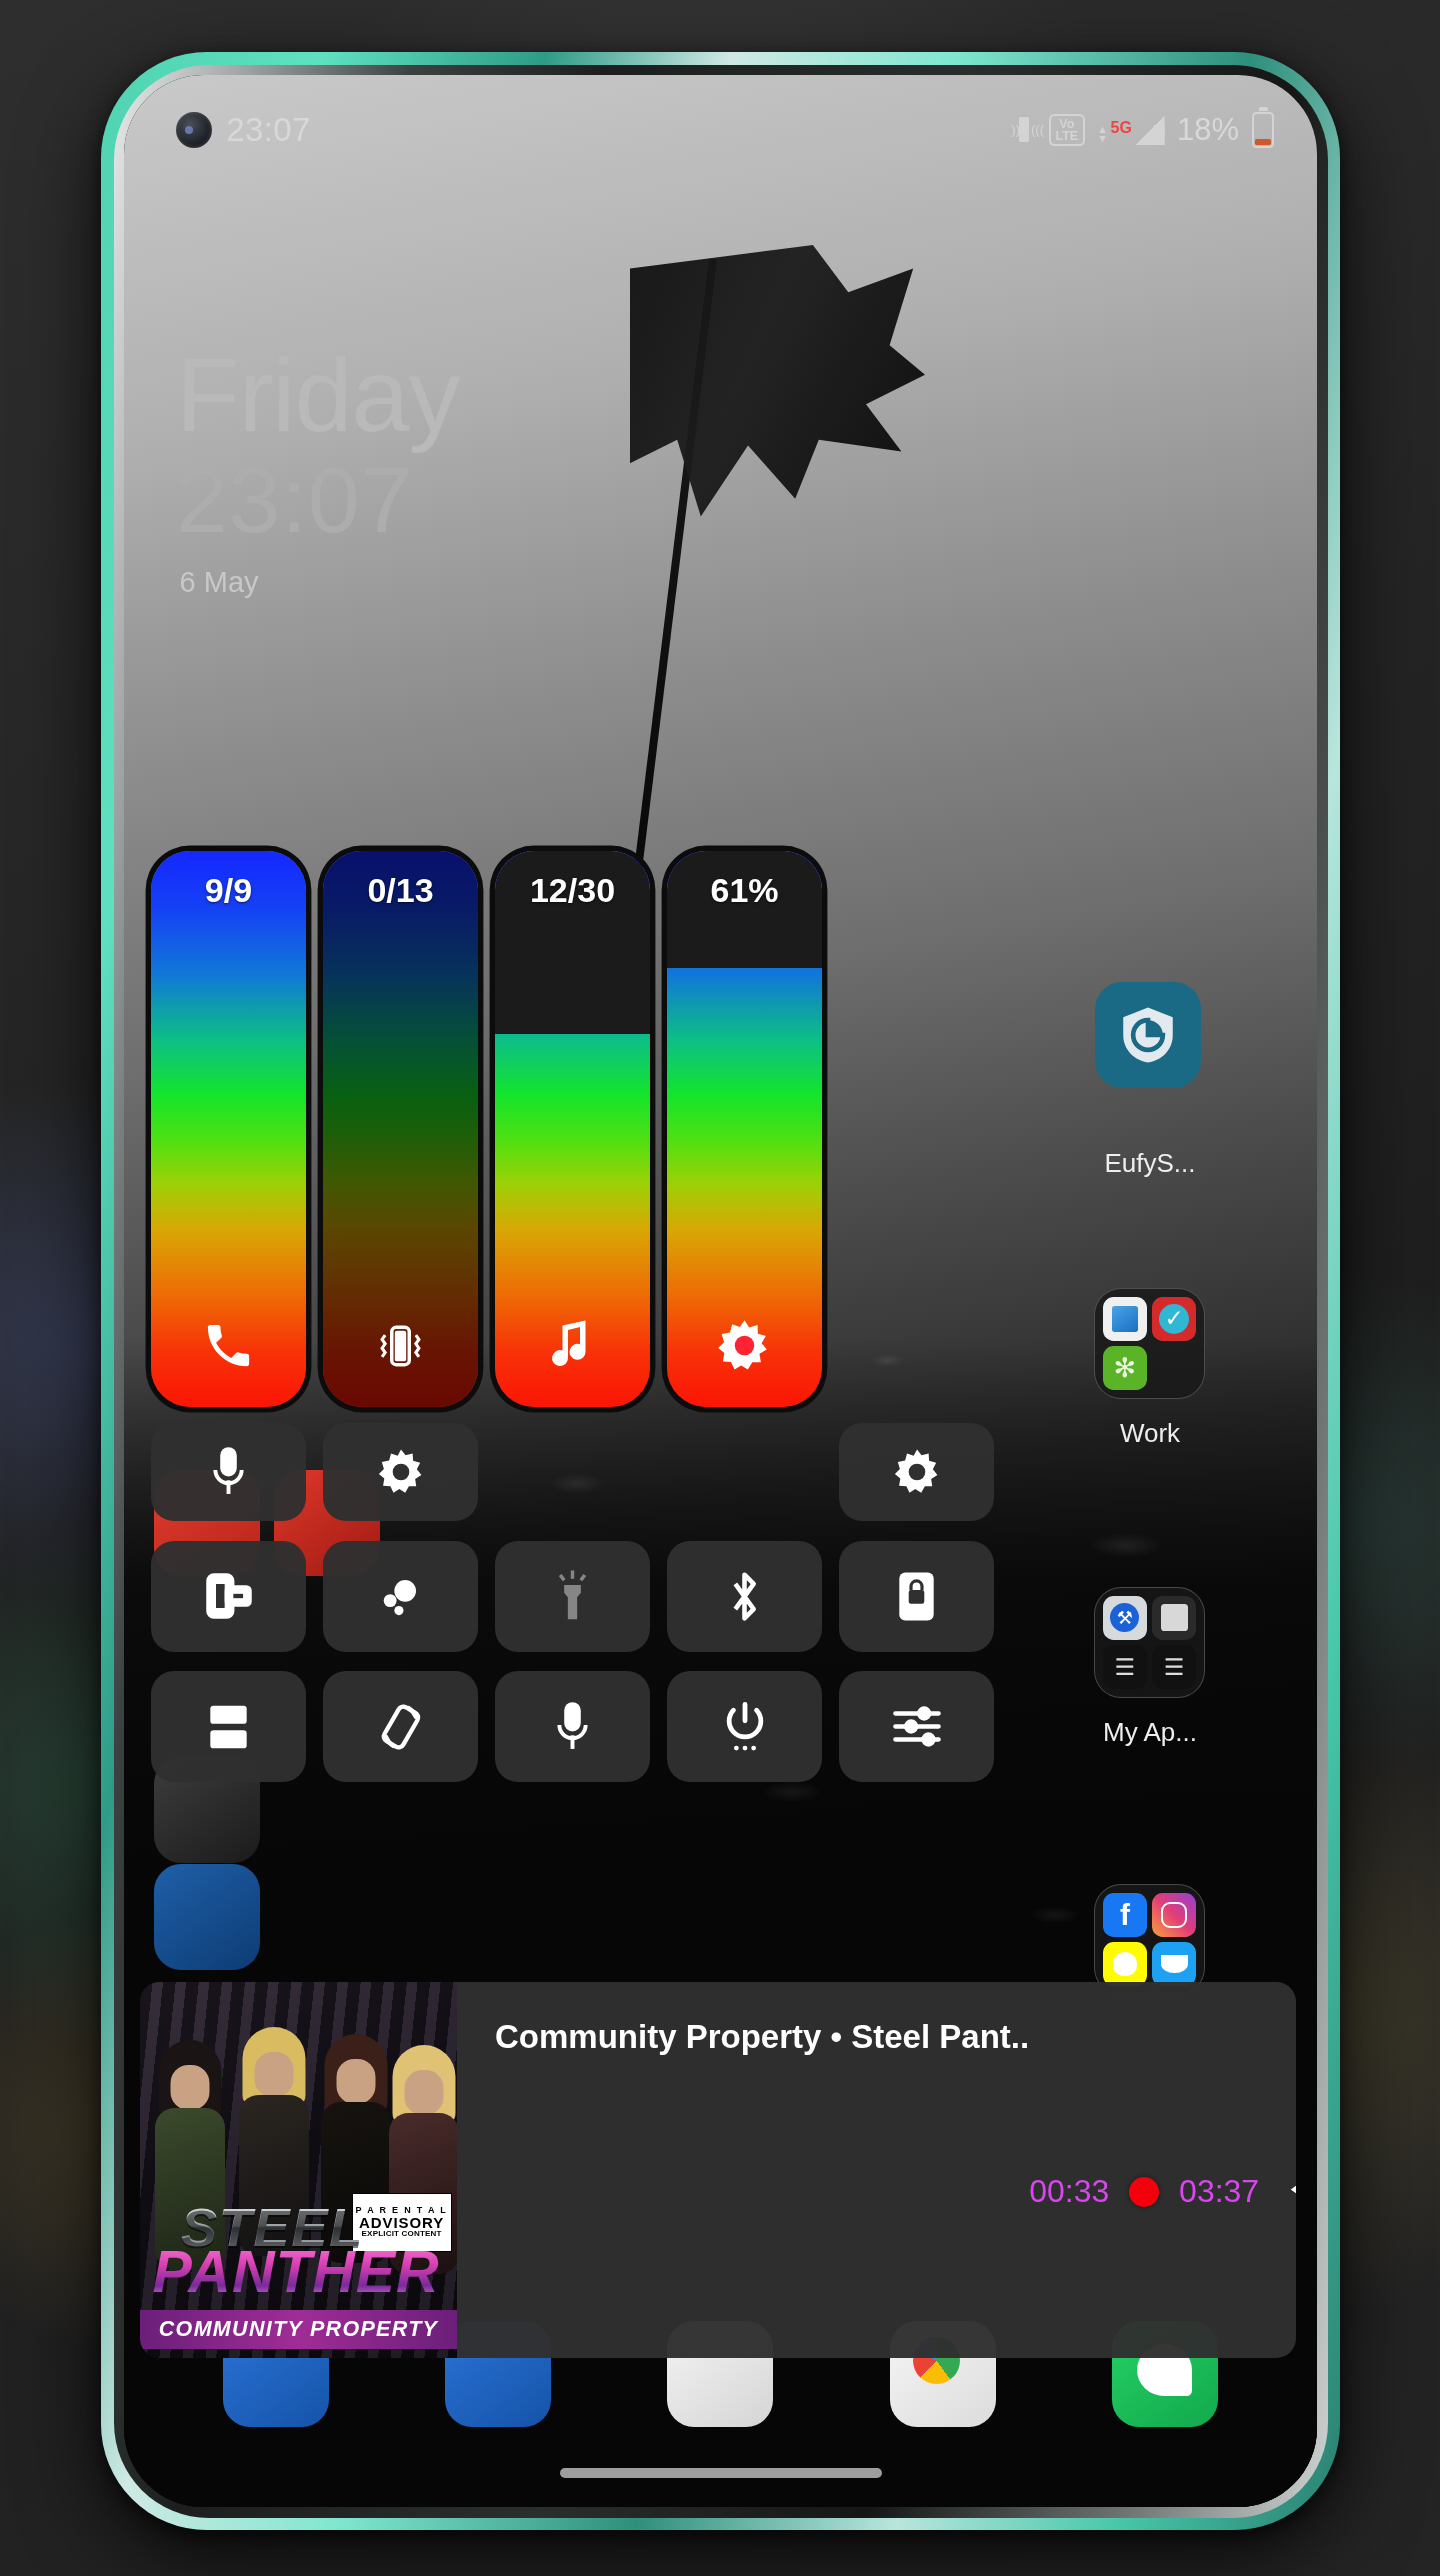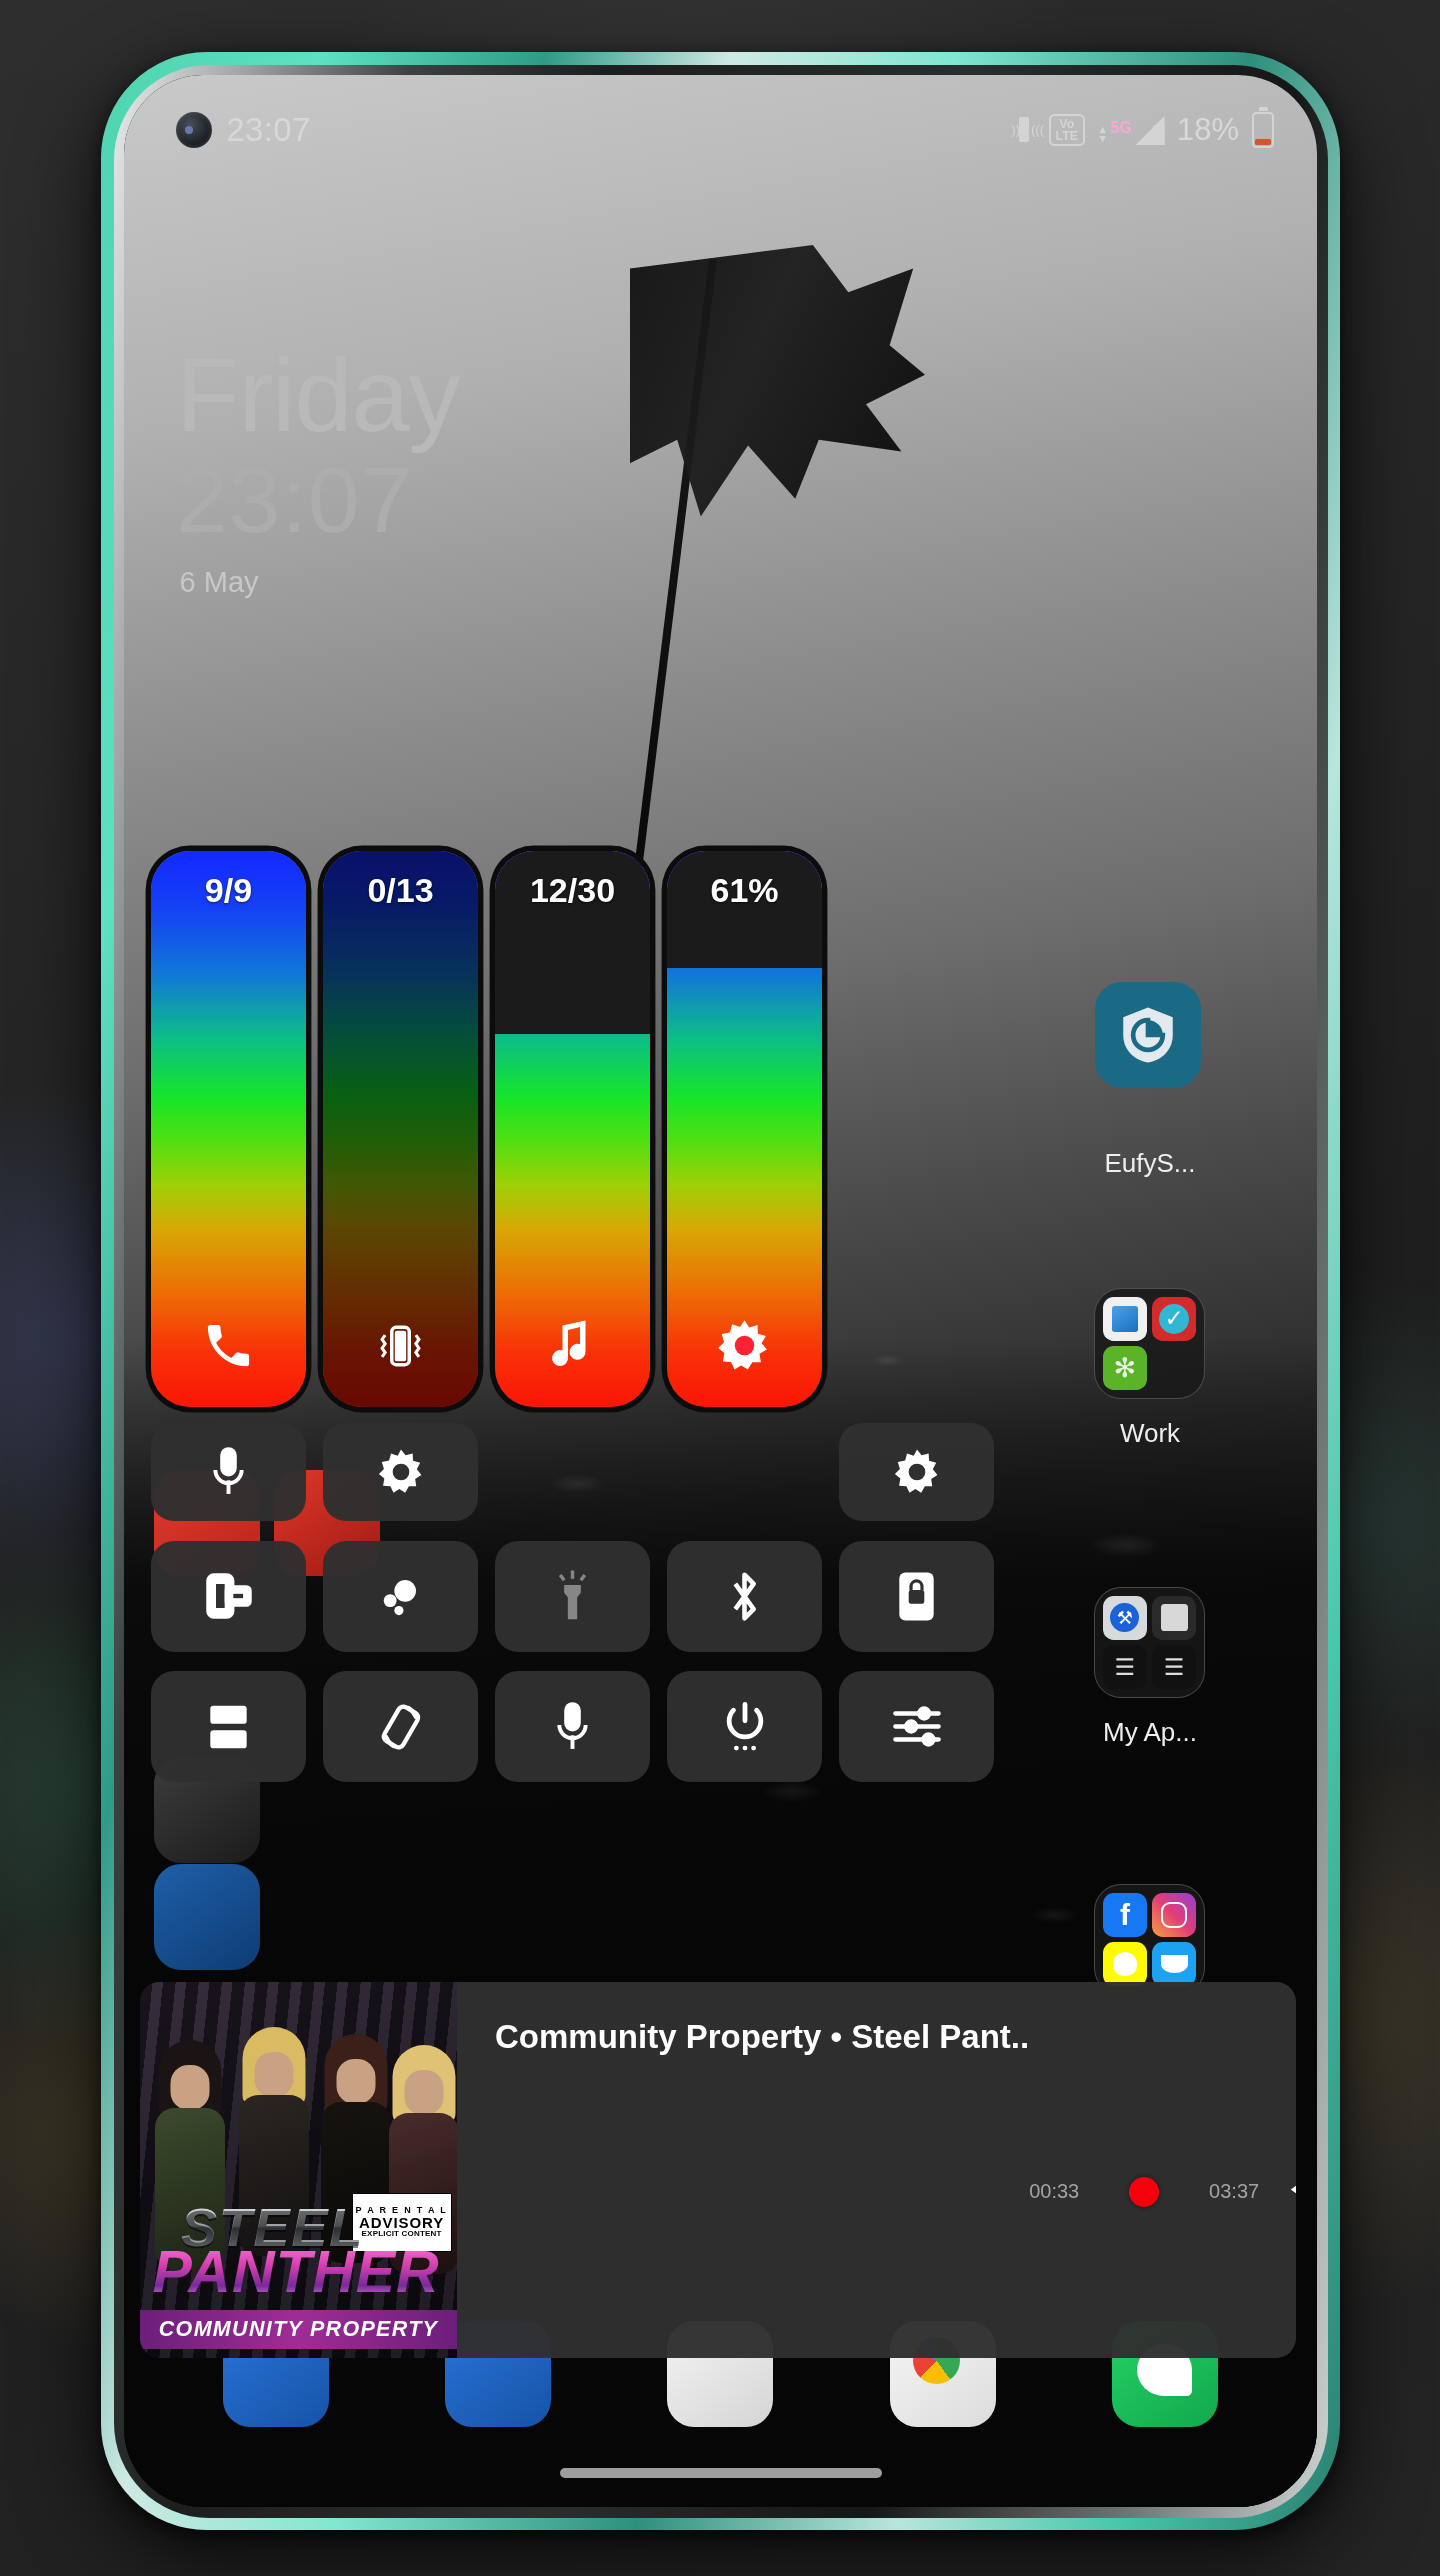--- a/index.html
+++ b/index.html
@@ -135,21 +135,21 @@
   #sb-vibrate .w { position:absolute; top:8px; width:5.4px; height:12.5px; color:#d4d4d4;
                    font-size:13.4px; line-height:12.5px; }
   #sb-volte {
     width: 36px; height: 32px; border: 2.7px solid #d4d4d4; border-radius: 5.4px;
     color: #d4d4d4; font-size: 12.5px; font-weight: 700; line-height: 12.5px;
     display:flex; flex-direction:column; align-items:center; justify-content:center;
   }
   #sb-net { display:flex; align-items:flex-end; gap:2.7px; }
   #sb-arrows { display:flex; flex-direction:column; font-size:10.7px; line-height:9px;
                color:#d4d4d4; margin-bottom:1.8px; }
-  #sb-5g { font-size:16px; font-weight:700; color:#f9a8d4; line-height:14.3px; margin-bottom:10px;}
+  #sb-5g { font-size:16px; font-weight:700; color:#ef4444; line-height:14.3px; margin-bottom:10px;}
   #sb-bars { width: 30px; height: 30px;
              background: linear-gradient(to top left, #d4d4d4 49.5%, transparent 50%);
              clip-path: polygon(100% 0, 100% 100%, 0 100%); position:relative; }
   #sb-bars::after { content:""; position:absolute; right:0; bottom:0; width:11.6px; height:19.7px;
                     background:#d4d4d4; }
   #sb-batt-pct { font-size: 31px; font-weight: 500; color: #d8d8d8; }
   #sb-batt {
     width: 22.4px; height: 36px; border: 2.7px solid #d4d4d4; border-radius: 4.5px;
     position: relative; display:flex; align-items:flex-end;
   }
@@ -272,21 +272,21 @@
     display:flex; align-items:center; justify-content:center;
     color:#fff; font-size: 21.5px; font-weight: 800; font-style: italic; letter-spacing: 1.3px;
   }
   #mediabody {
     flex: 1; background: rgba(48,48,48,.97);
     padding: 36px 38px 21.5px; display:flex; flex-direction:row;
   }
   #track { color:#fff; font-size: 33px; font-weight: 700; text-align:center;
            white-space:nowrap; overflow:hidden; }
   #progrow { display:flex; align-items:center; gap: 18px; margin-top: 29px; }
-  #t-cur, #t-tot { color:#a3a3a3; font-size: 20px; min-width: 97px; }
+  #t-cur, #t-tot { color:#d946ef; font-size: 32px; min-width: 97px; }
   #t-tot { text-align: right; }
   #track-bar { flex:1; height: 8px; border-radius: 4.5px; position:relative;
                background: linear-gradient(90deg,#d62d12 0%,#8e7a10 22%,#2a9e22 46%,
                                             #1f7f70 66%,#2035c8 100%); }
   #thumb { position:absolute; left: 14%; top:50%; transform: translate(-50%,-50%);
            width: 30px; height: 30px; border-radius:50%; background:#f4000d;
            box-shadow: 0 0 5.4px rgba(0,0,0,.5); }
   #controls { display:flex; align-items:center; justify-content:space-around;
               margin-top: 25px; padding: 0 27px; }
   .ctl { color:#fff; display:flex; align-items:center; justify-content:center; }

